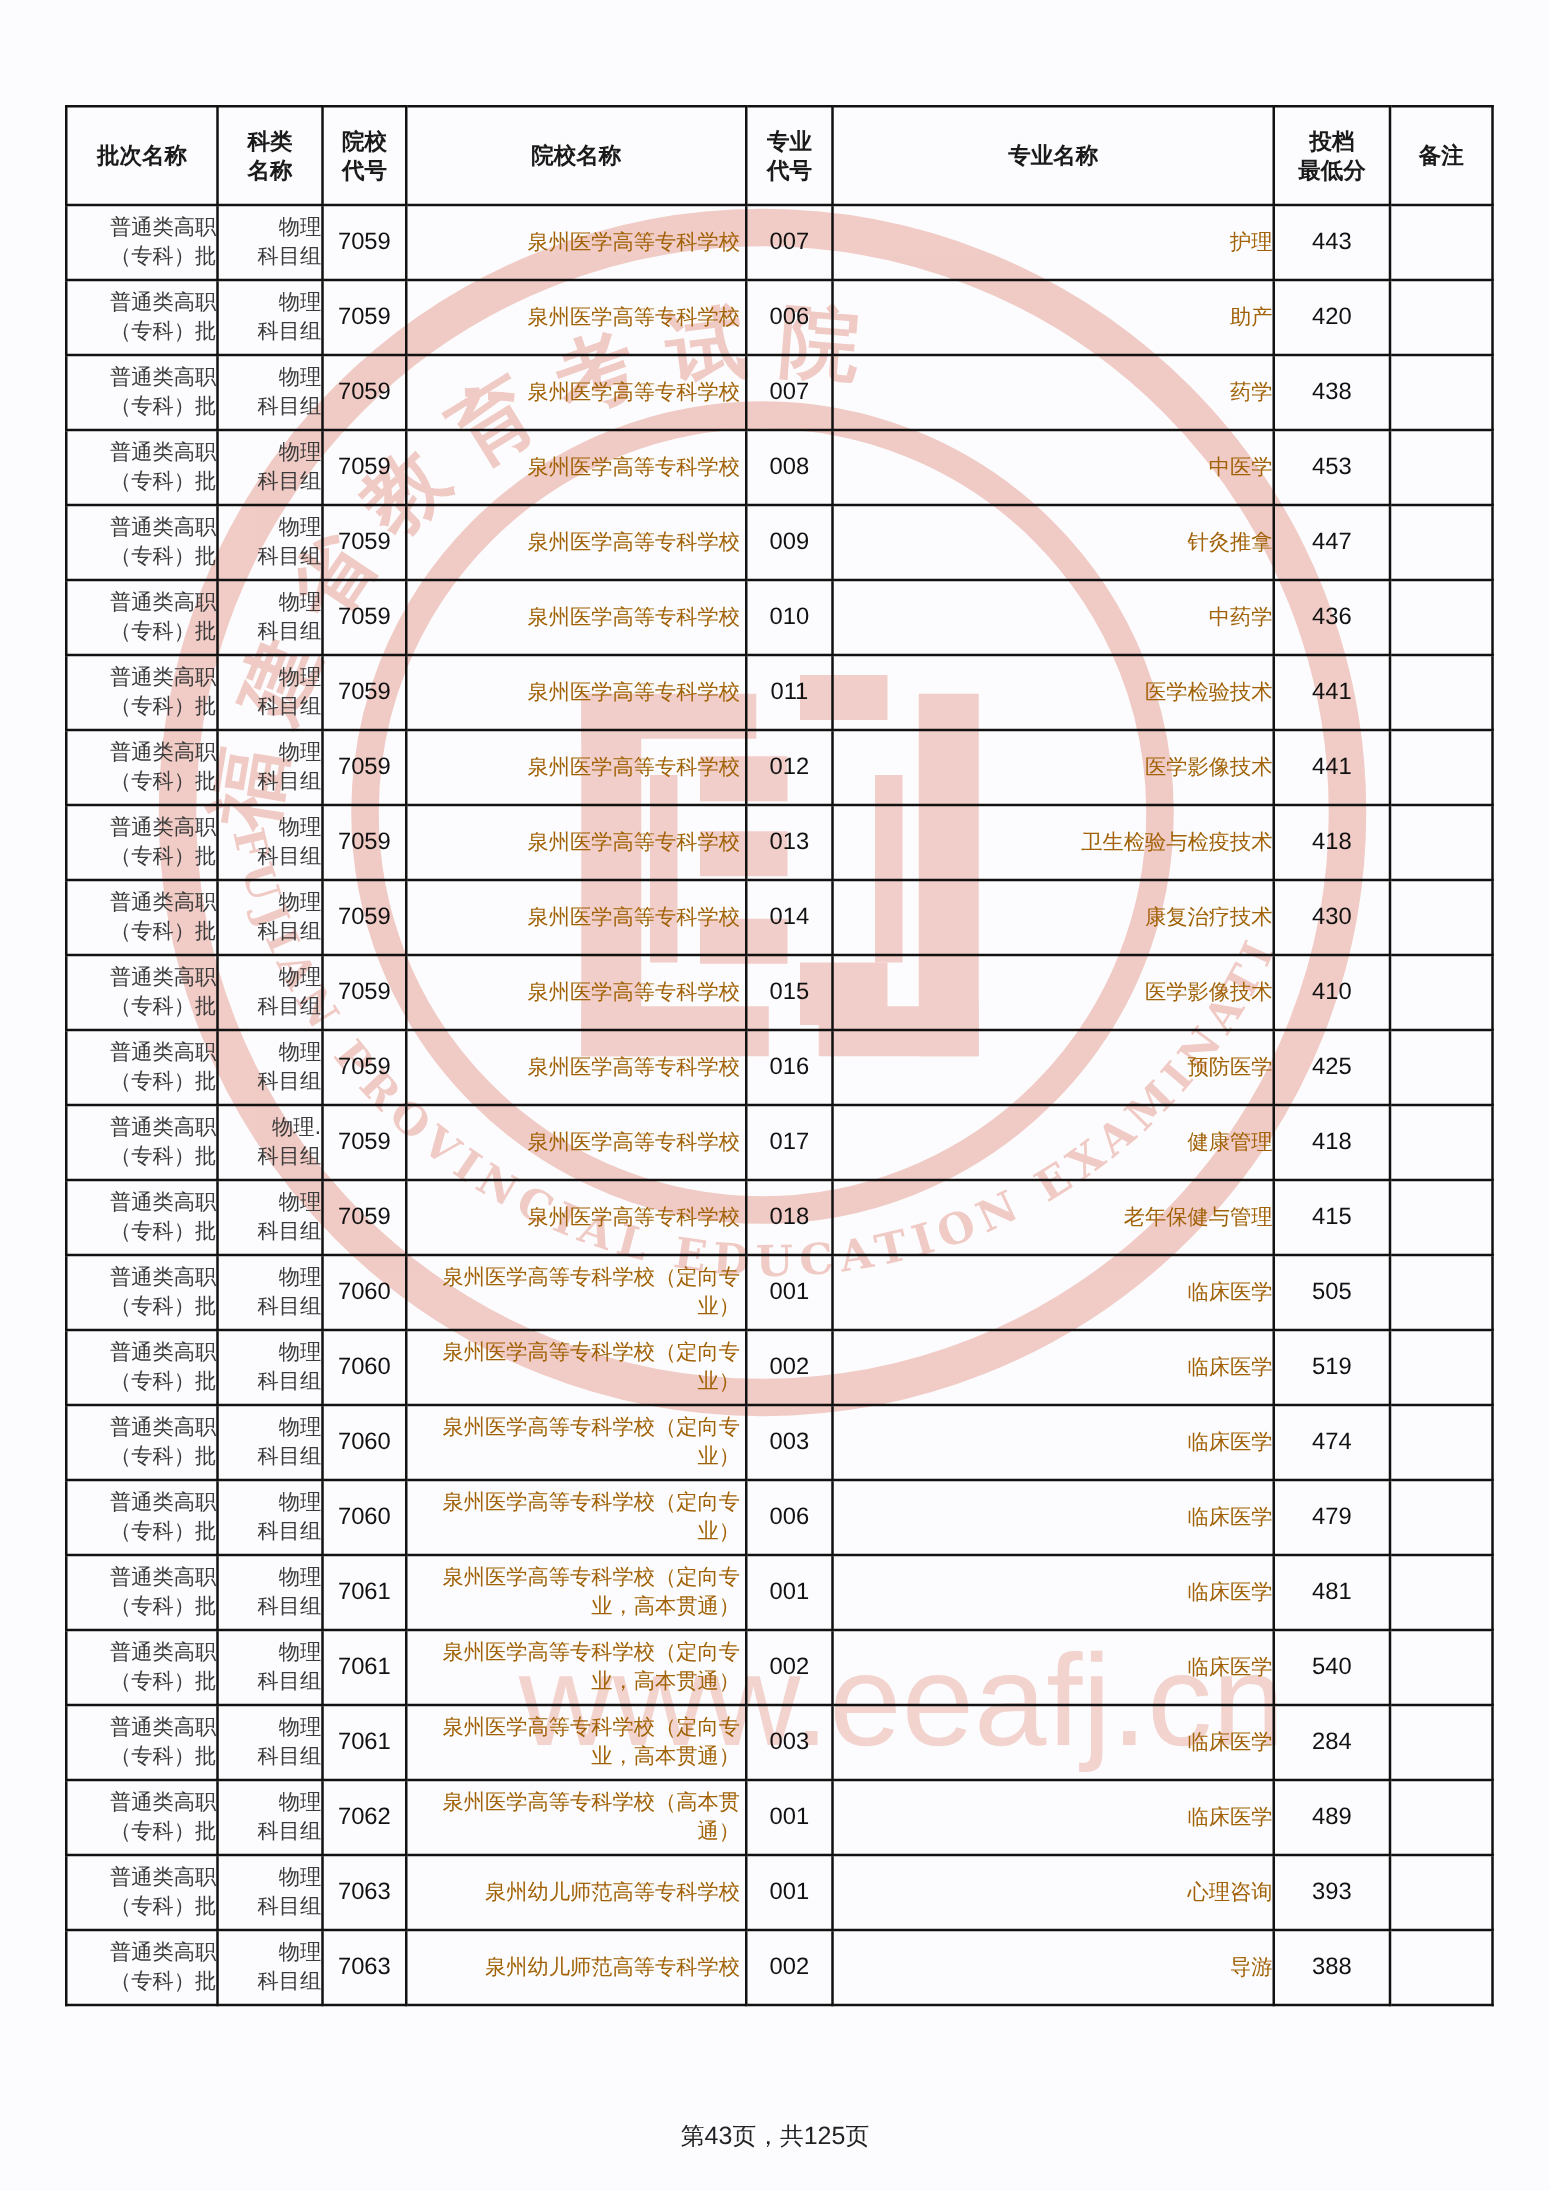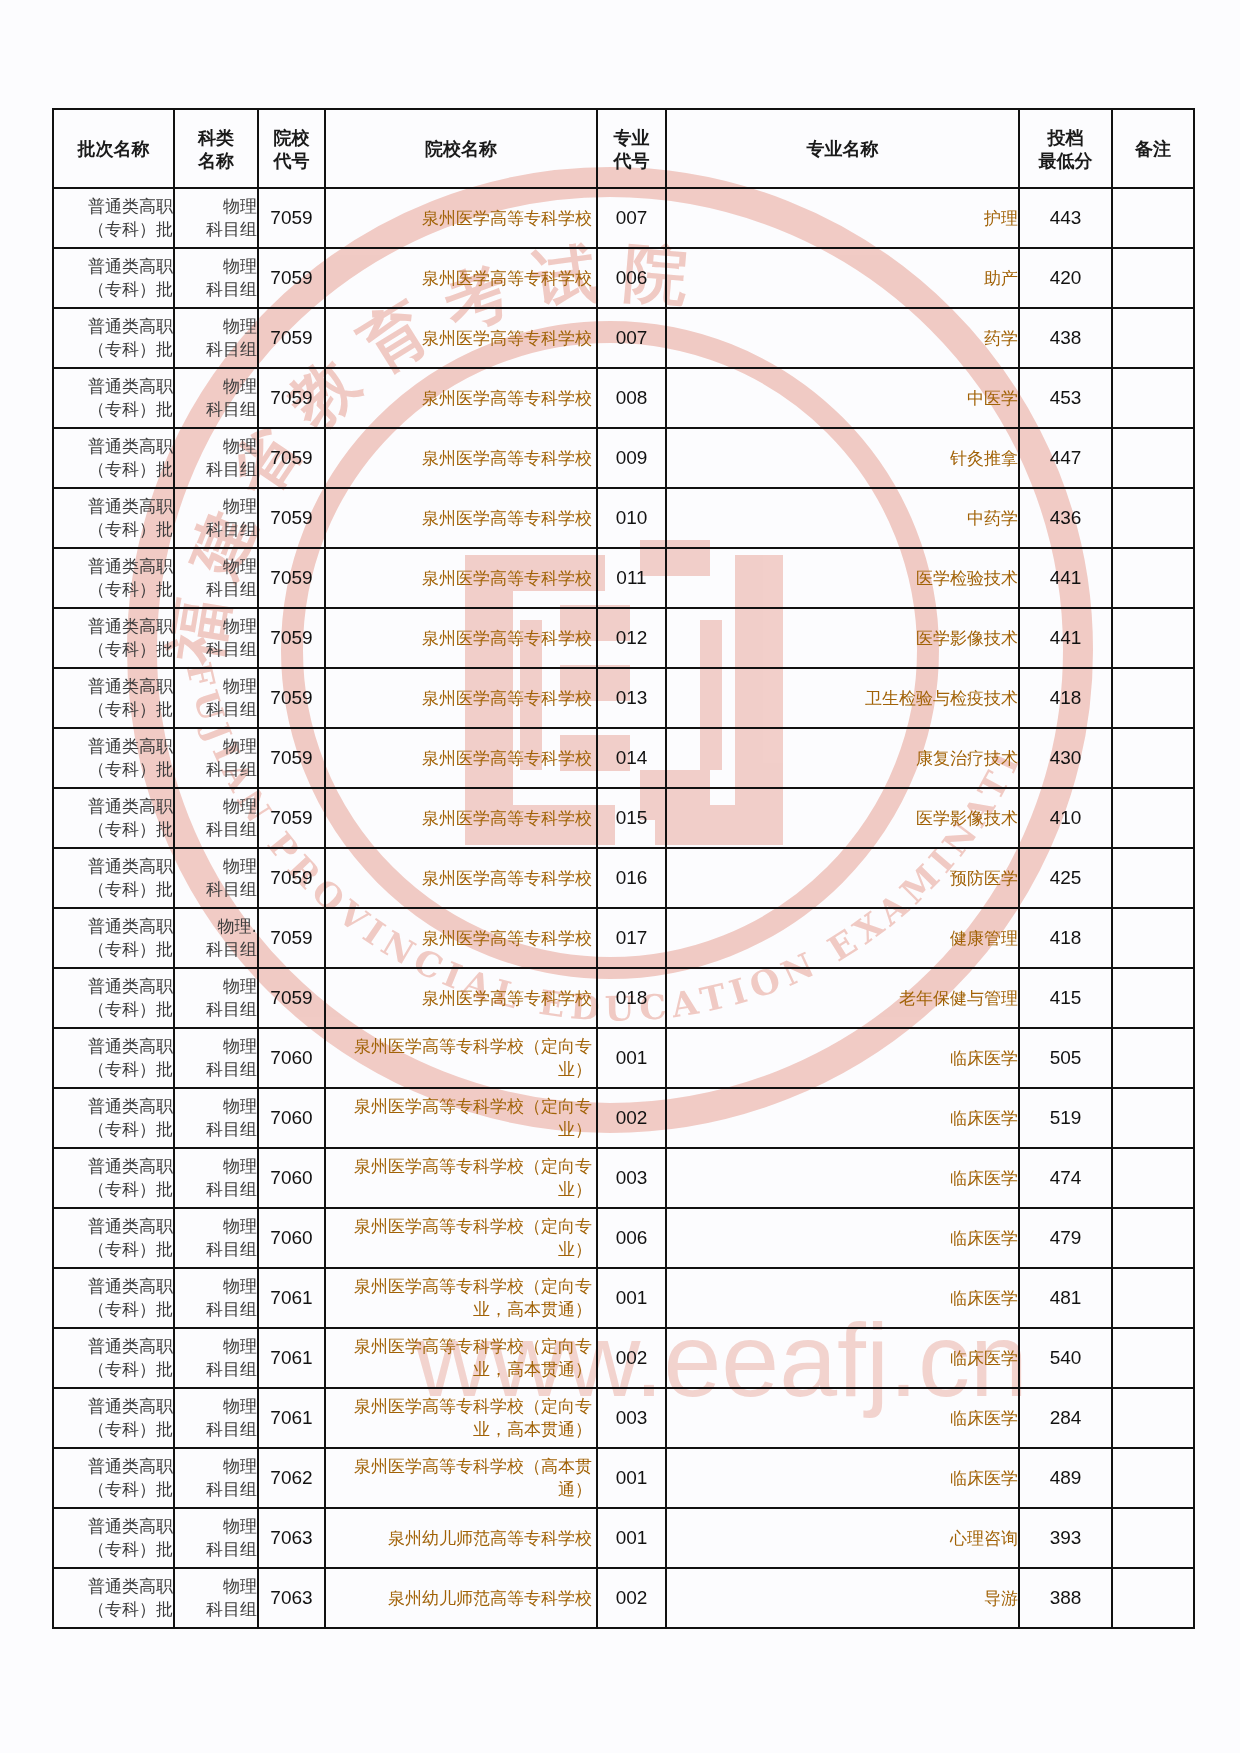--- a/index.html
+++ b/index.html
@@ -19,21 +19,21 @@
       background: #fcfcfe;
     }
     .watermark {
       position: absolute; left: 0; top: 0;
       width: 1240px; height: 1753px;
       pointer-events: none;
       z-index: 1;
     }
     table.scores {
       position: absolute;
-      left: 52px; top: 108px;
+      left: 52px; top: 84px;
       width: 1141px;
       border-collapse: collapse;
       table-layout: fixed;
       z-index: 2;
       background: transparent;
     }
     table.scores th, table.scores td {
       border: 2px solid #111;
       padding: 0;
       height: 58px;
@@ -432,13 +432,16 @@
             <span>泉州幼儿师范高等专科学校</span>
           </td>
           <td class="mcode">002</td>
           <td class="major">导游</td>
           <td class="score">388</td>
           <td class="note"></td>
         </tr>
       </tbody>
   </table>
 
+  <div class="footer">
+    <span>第</span><span class="num">43</span><span>页，共</span><span class="num">125</span><span>页</span>
+  </div>
 </div>
 
 </body></html>

